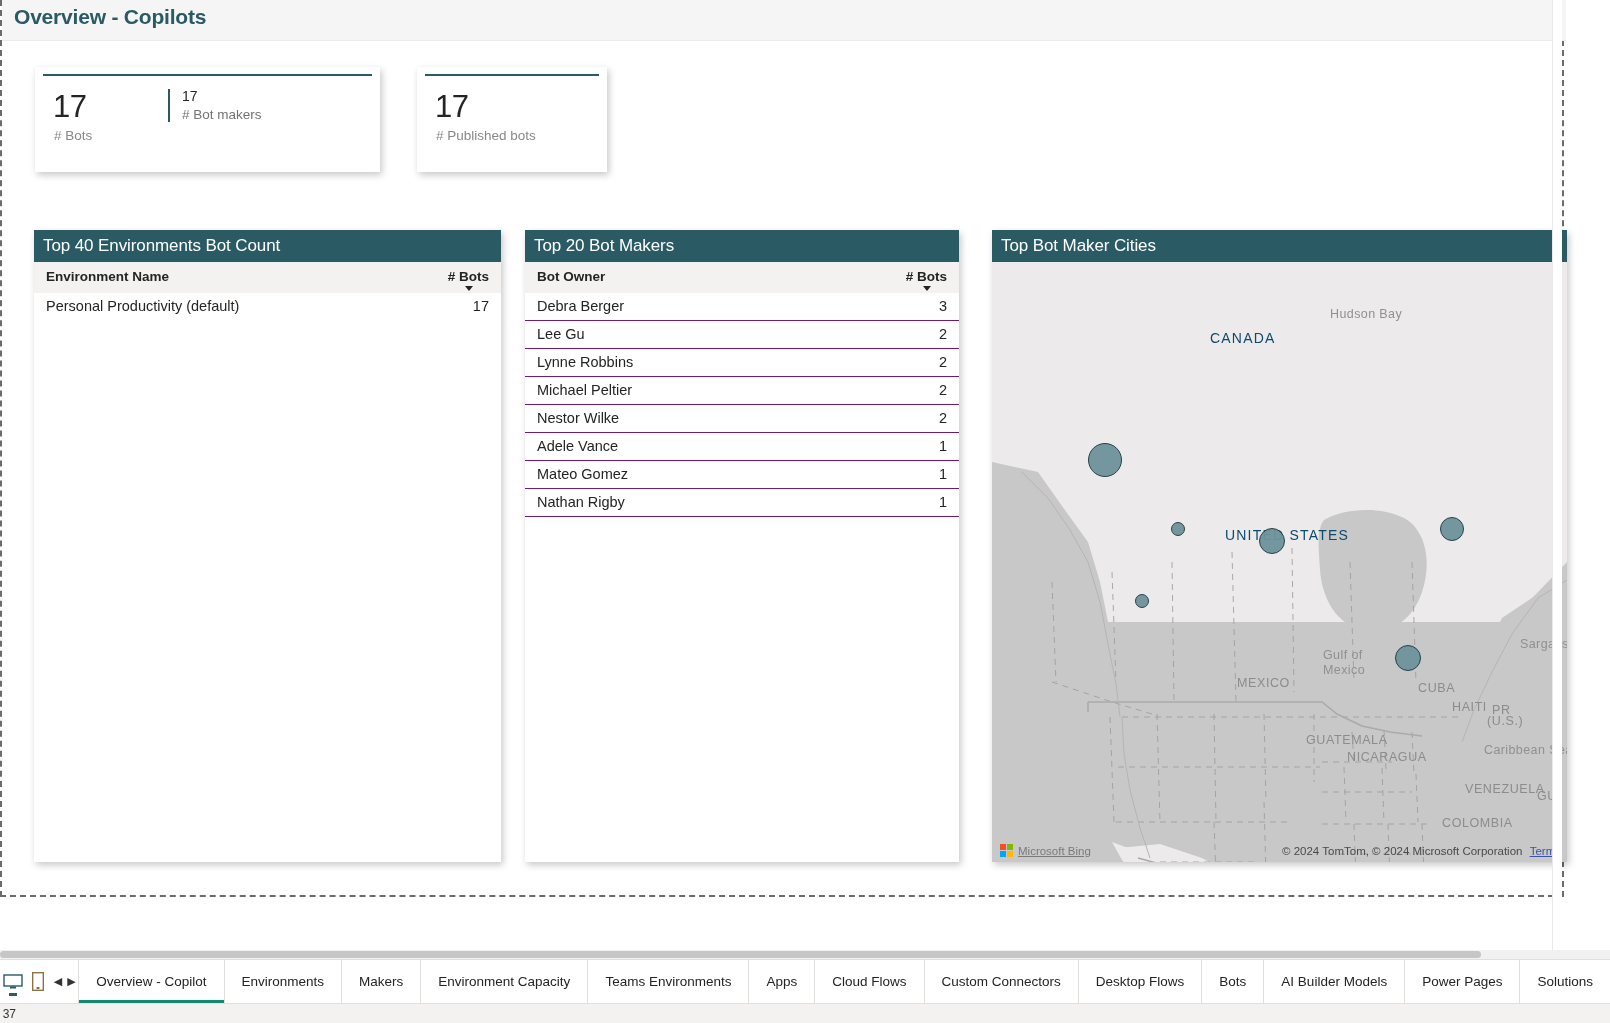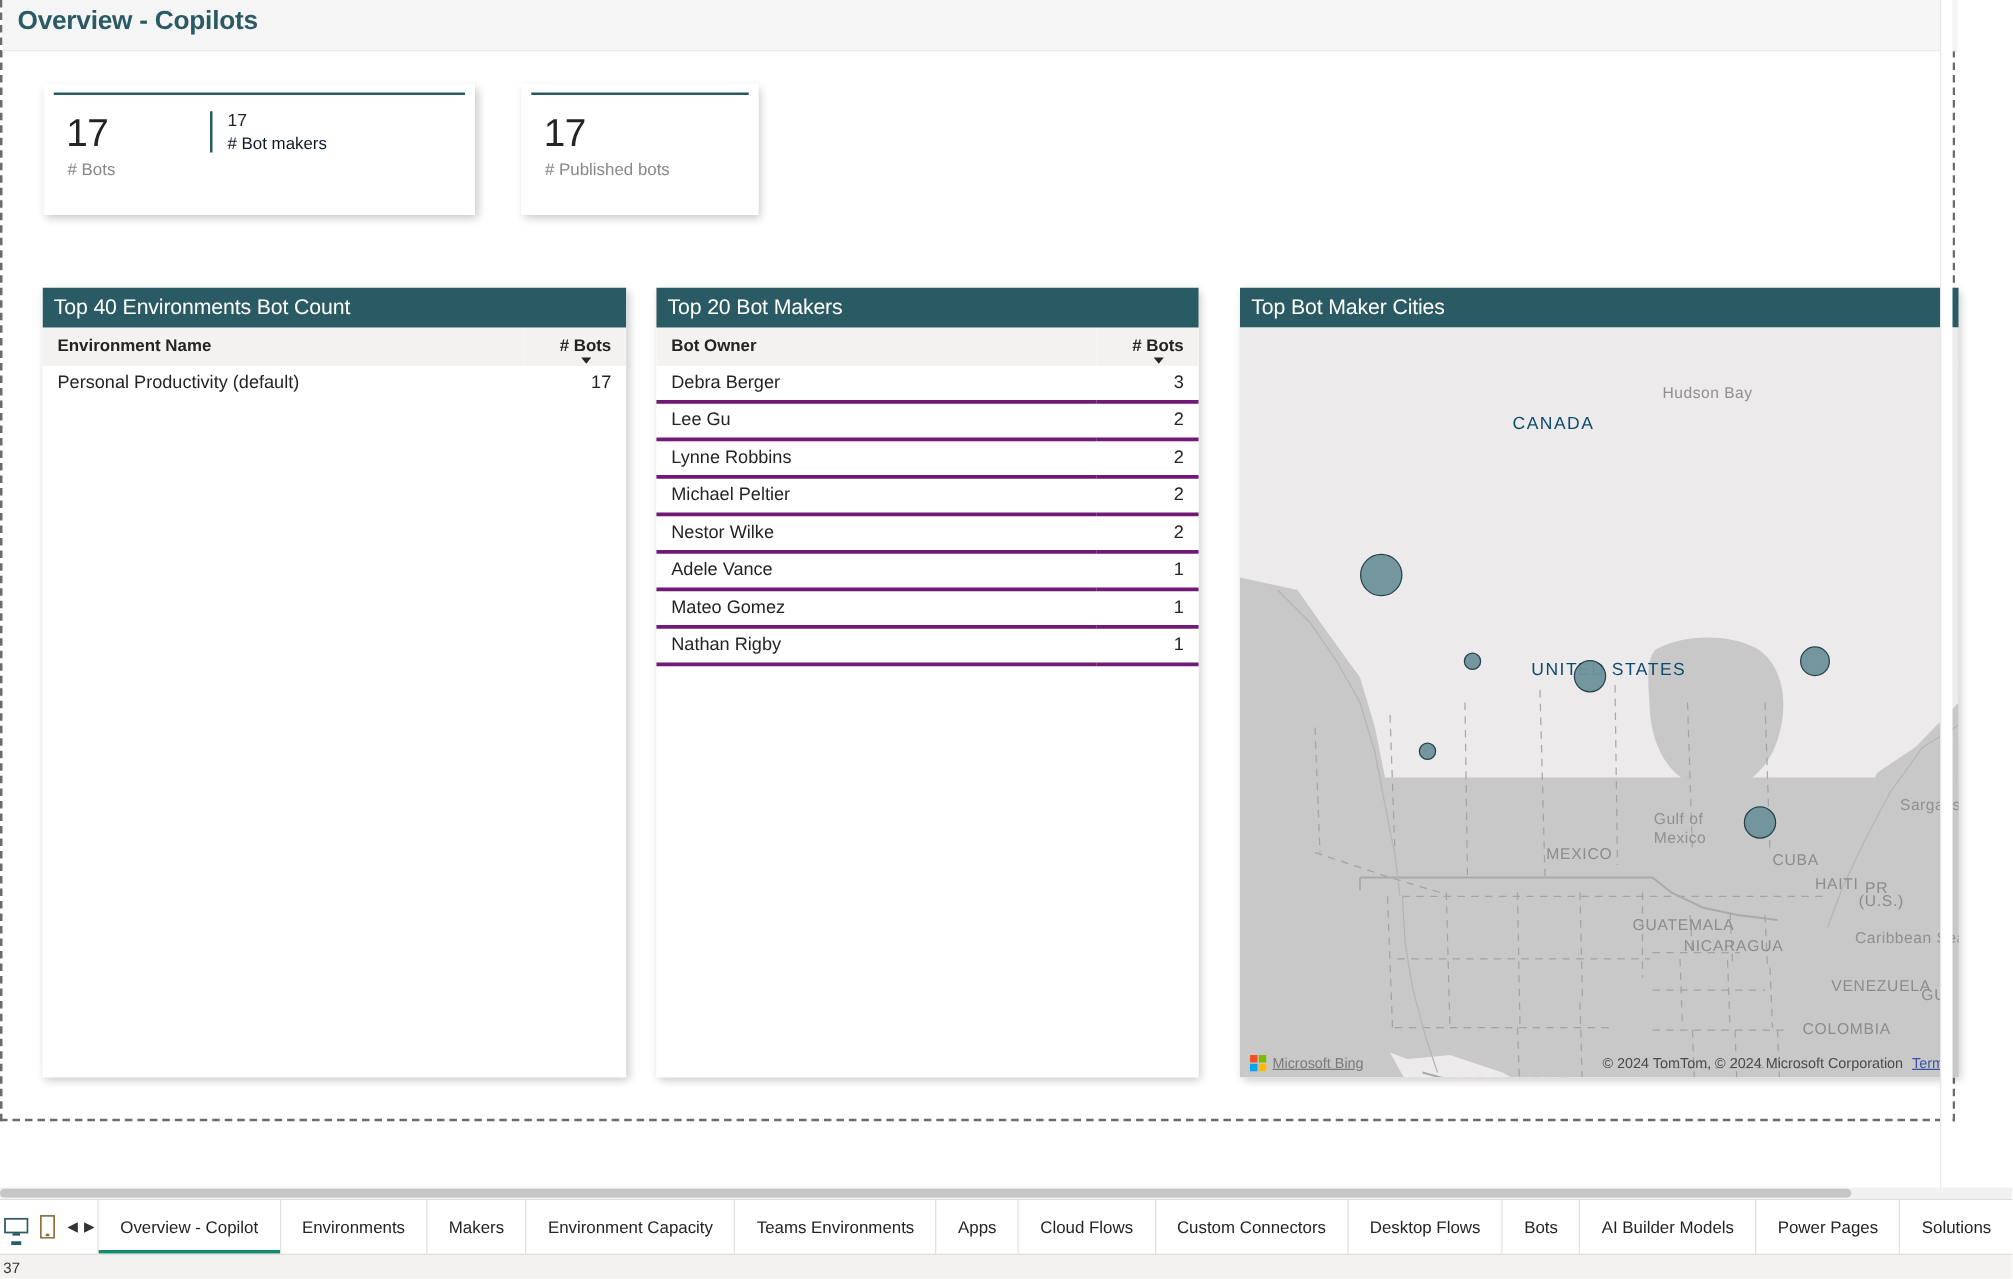--- a/index.html
+++ b/index.html
@@ -76,21 +76,21 @@
     background: #2a5a63;
   }
   .kpi-sub .v {
     font-size: 14px;
     color: #252423;
     display: block;
     line-height: 18px;
   }
   .kpi-sub .l {
     font-size: 13.5px;
-    color: #0f172a;
+    color: #737373;
     display: block;
     line-height: 19px;
   }
 
   
   .panel {
     position: absolute;
     background: #ffffff;
     box-shadow: 2px 3px 7px rgba(0,0,0,0.22);
     overflow: hidden;
@@ -135,21 +135,21 @@
     bottom: 2px;
     width: 0; height: 0;
     border-left: 4px solid transparent;
     border-right: 4px solid transparent;
     border-top: 5px solid #252423;
   }
   table.bi-table tbody td {
     font-size: 14.5px;
     color: #252423;
     padding: 5px 8px 6px 12px;
-    border-bottom: 3px solid #701a75;
+    border-bottom: 1px solid #701a75;
     height: 27px;
     white-space: nowrap;
     overflow: hidden;
     text-overflow: ellipsis;
   }
   table.bi-table tbody td.num {
     text-align: right;
     padding-right: 12px;
   }
   table.bi-table.no-rowlines tbody td { border-bottom: none; }

